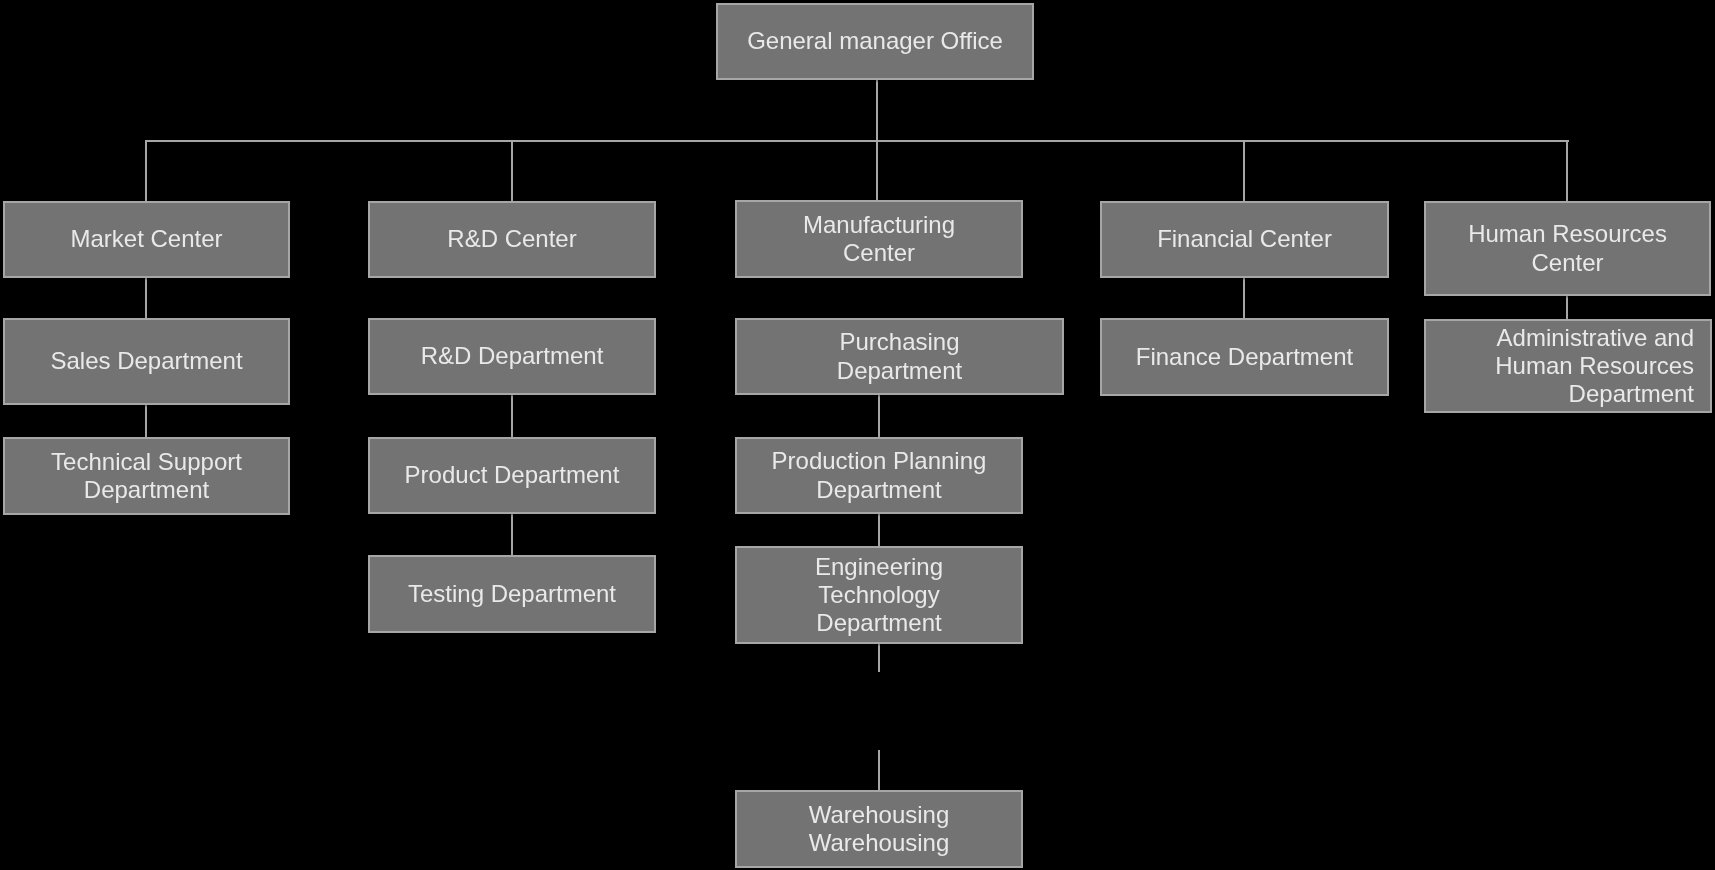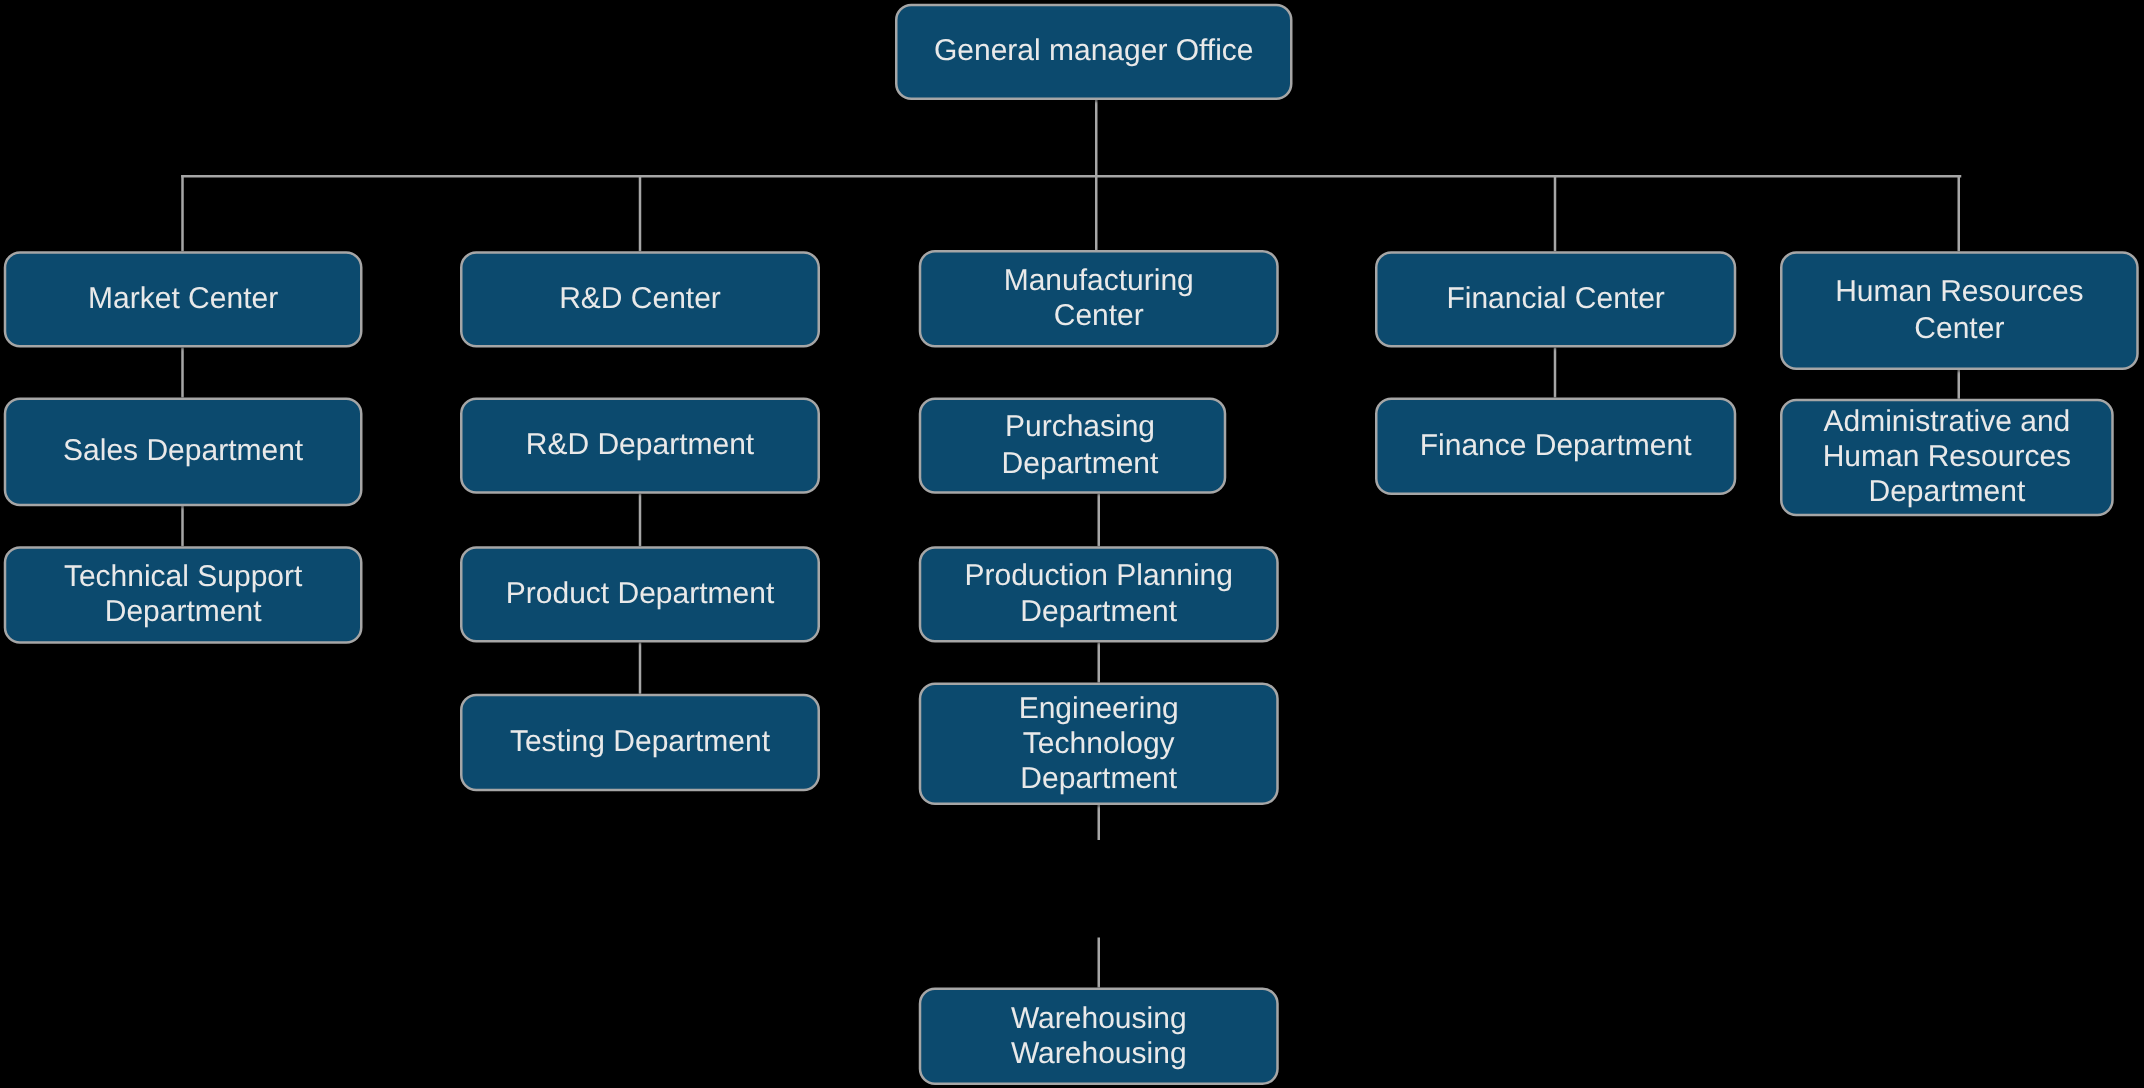--- a/index.html
+++ b/index.html
@@ -5,23 +5,23 @@
   html,body{margin:0;padding:0;background:#000;}
   #canvas{
     position:relative;
     width:1715px;height:870px;
     background:#000000;
     font-family:"Liberation Sans",sans-serif;
     overflow:hidden;
   }
   .node{
     position:absolute;
-    background:#0c4a6e;
+    background:#737373;
     border:2px solid #A6A6A6;
-    border-radius:13px;
+    border-radius:0;
     color:#E9E9E9;
     display:flex;align-items:center;justify-content:center;
     text-align:center;
     font-size:24px;line-height:1.18;
     box-sizing:border-box;
     box-shadow:0 1px 2px rgba(0,0,0,0.45);
   }
   .lbl{display:inline-block;}
   .conn{position:absolute;background:#A6A6A6;}
   .v{width:2px;}
@@ -29,23 +29,23 @@
 
   
   #n-gm                  {left:716px;  top:3px;   width:318px; height:77px;}
   #n-market              {left:3px;    top:201px; width:287px; height:77px;}
   #n-rd                  {left:368px;  top:201px; width:288px; height:77px;}
   #n-manufacturing       {left:735px;  top:200px; width:288px; height:78px;}
   #n-financial           {left:1100px; top:201px; width:289px; height:77px;}
   #n-hr                  {left:1424px; top:201px; width:287px; height:95px;}
   #n-sales               {left:3px;    top:318px; width:287px; height:87px;}
   #n-rd-dept             {left:368px;  top:318px; width:288px; height:77px;}
-  #n-purchasing          {left:735px;  top:318px; width:246px; height:77px;justify-content:flex-end;}
+  #n-purchasing          {left:735px;  top:318px; width:329px; height:77px;}
   #n-finance             {left:1100px; top:318px; width:289px; height:78px;}
-  #n-admin-hr            {left:1424px; top:319px; width:267px; height:94px;}
+  #n-admin-hr            {left:1424px; top:319px; width:288px; height:94px;text-align:right;}
   #n-tech-support        {left:3px;    top:437px; width:287px; height:78px;}
   #n-product             {left:368px;  top:437px; width:288px; height:77px;}
   #n-production-planning {left:735px;  top:437px; width:288px; height:77px;}
   #n-testing             {left:368px;  top:555px; width:288px; height:78px;}
   #n-engineering         {left:735px;  top:546px; width:288px; height:98px;}
   #n-production          {left:735px;  top:672px; width:288px; height:78px;}
   #n-warehousing         {left:735px;  top:790px; width:288px; height:78px;}
 
   
   #n-manufacturing .lbl       {max-width:230px;}

